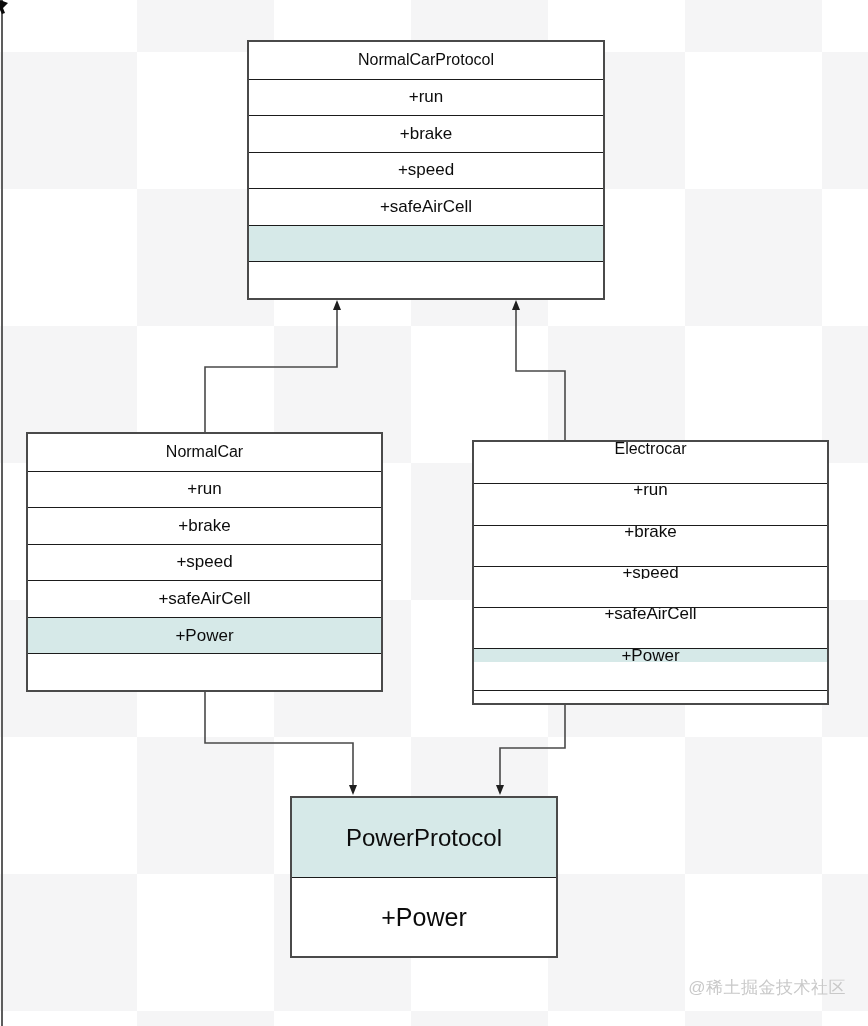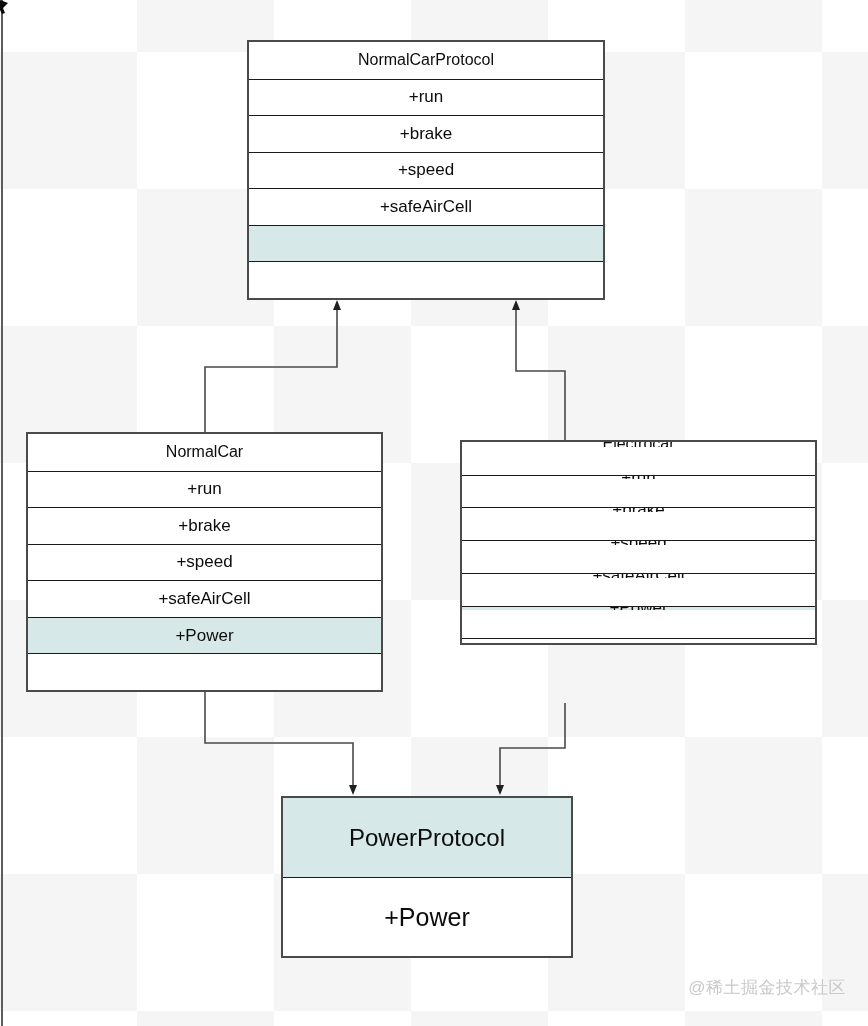--- a/index.html
+++ b/index.html
@@ -69,22 +69,22 @@
     white-space: nowrap;
     overflow: hidden;
   }
   .uml-row:first-child { border-top: none; }
   .uml-title { font-size: 16px; }
   .uml-row.highlight { background: var(--highlight); }
   .uml-row.small { font-size: 17px; }
 
   #box-normalcarprotocol { left: 247px; top: 40px;  width: 358px; height: 260px; }
   #box-normalcar         { left: 26px;  top: 432px; width: 357px; height: 260px; }
-  #box-electrocar        { left: 460px; top: 440px; width: 357px; height: 205px; gap: 28px; }
-  #box-powerprotocol     { left: 281px; top: 796px; width: 292px; height: 162px; text-align: right; }
+  #box-electrocar        { left: 472px; top: 440px; width: 357px; height: 265px; gap: 28px; }
+  #box-powerprotocol     { left: 290px; top: 796px; width: 268px; height: 162px; text-align: right; }
 
   #box-powerprotocol .uml-title  { font-size: 24px; }
   #box-powerprotocol .uml-member { font-size: 25px; }
 
   .watermark {
     position: absolute;
     right: 22px;
     top: 976px;
     font-size: 17px;
     letter-spacing: 0.5px;

